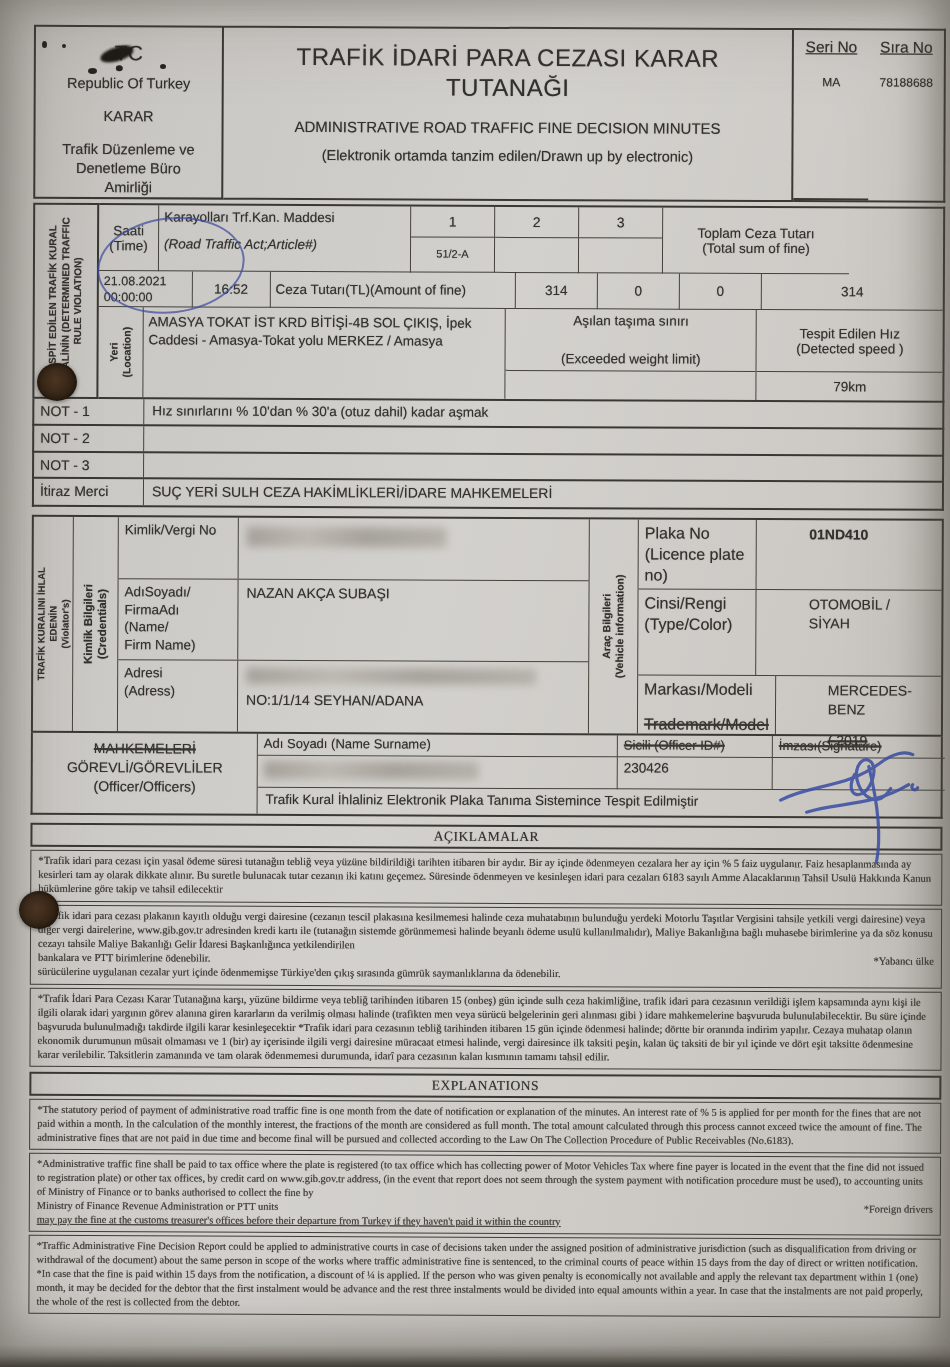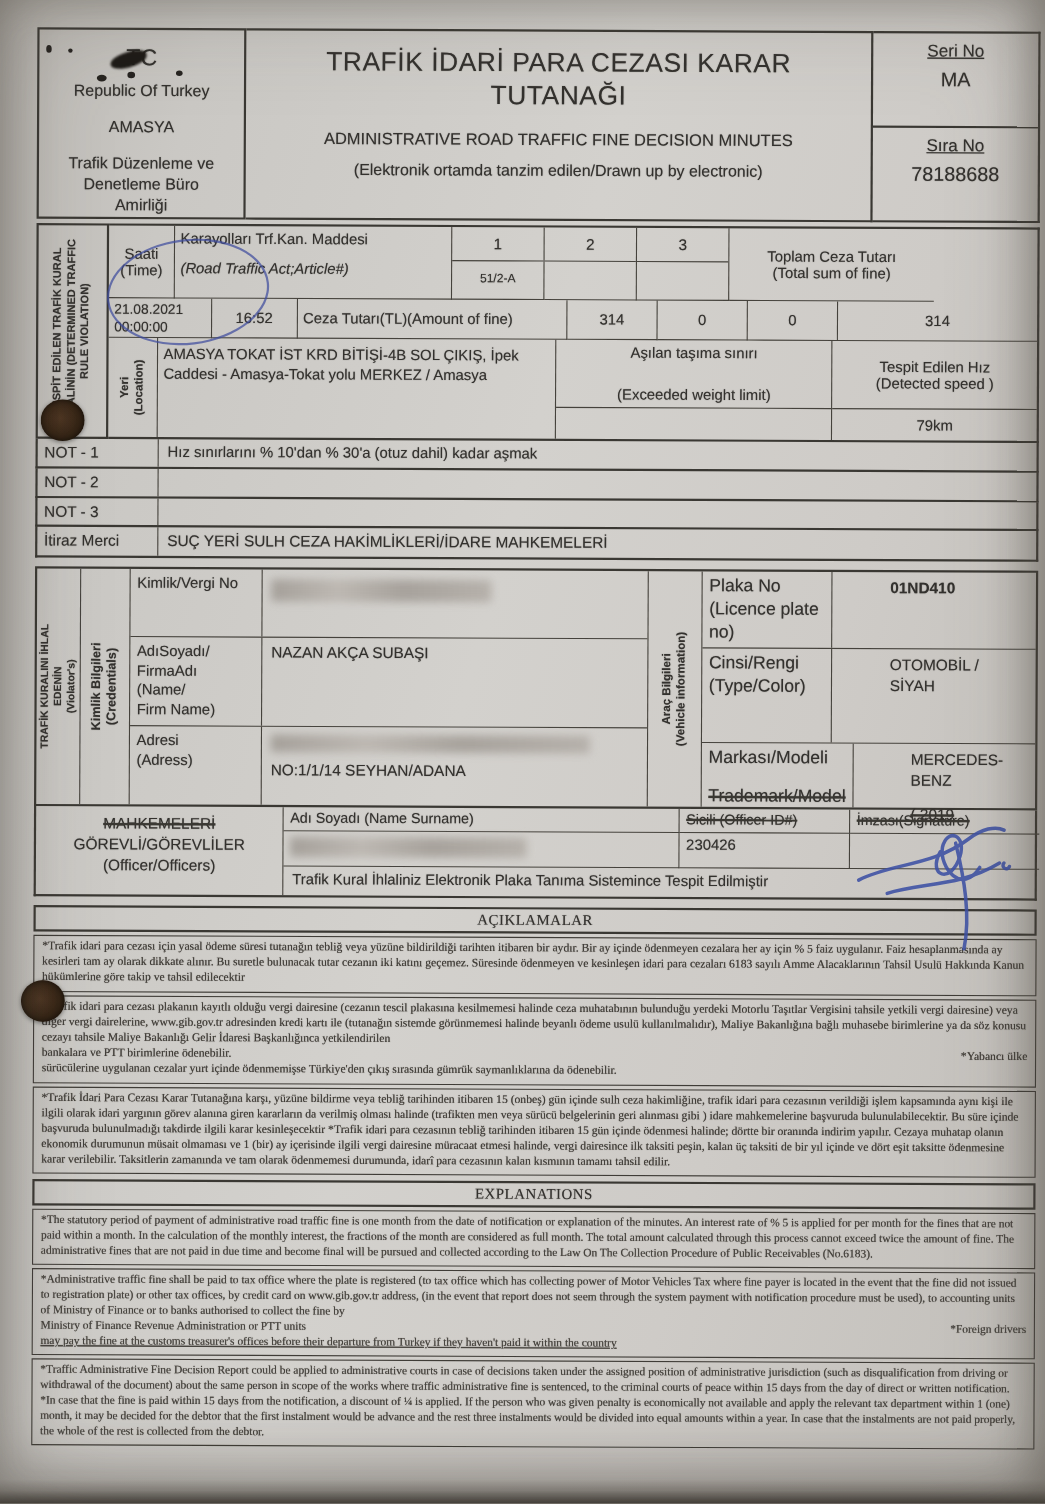--- a/index.html
+++ b/index.html
@@ -18,27 +18,27 @@
   .strike{text-decoration:line-through;text-decoration-thickness:1.6px;text-decoration-color:#3a3833;}
   .uline{text-decoration:underline;}
   .ctr{display:flex;align-items:center;justify-content:center;text-align:center;}
   .vcell{position:relative;}
   .vtext{position:absolute;left:50%;top:50%;transform:translate(-50%,-50%) rotate(-90deg);
     text-align:center;font-weight:700;line-height:1.25;}
   
   .hdr{display:grid;grid-template-columns:190px 570px 152px;height:172px;}
   .hdr-left{border:2px solid #3a3833;position:relative;text-align:center;font-size:14.5px;line-height:1.3;padding-top:12px;}
   .hdr-mid{border:2px solid #3a3833;border-left:none;text-align:center;padding-top:14px;}
-  .hdr-right{border:2px solid #3a3833;border-left:none;display:flex;flex-direction:column;justify-content:center;}
+  .hdr-right{border:2px solid #3a3833;border-left:none;display:flex;flex-direction:row;justify-content:center;}
   .hdr-title{font-size:24px;letter-spacing:.5px;line-height:1.25;}
   .hdr-sub1{font-size:15px;margin-top:16px;}
   .hdr-sub2{font-size:14.5px;margin-top:12px;}
   .serial-half{flex:1;text-align:center;padding-top:8px;font-size:15.5px;}
   .serial-half.first{border-bottom:2px solid #3a3833;}
-  .serial-val{margin-top:6px;font-size:18px;}
+  .serial-val{margin-top:19px;font-size:12px;}
   .blot{position:absolute;background:#1d1a16;border-radius:60% 40% 55% 45%;filter:blur(1px);z-index:5;}
   
   .viol{display:flex;margin-top:6px;position:relative;}
   .viol-side{width:66px;border:2px solid #3a3833;position:relative;}
   .viol-main{width:846px;border:2px solid #3a3833;border-left:none;}
   .vrow{display:flex;}
   .vc{border-right:1.6px solid #45423c;border-bottom:1.6px solid #45423c;padding:3px 5px;font-size:13.5px;}
   .vc:last-child{border-right:none;}
   .num-head{height:31px;display:flex;align-items:center;justify-content:center;font-size:14px;border-bottom:1.6px solid #45423c;}
   .num-sub{height:31px;display:flex;align-items:center;justify-content:center;font-size:11px;}
@@ -88,21 +88,21 @@
   <div class="form txt-soft">
 
     <div class="hdr">
       <div class="hdr-left">
         <div style="font-size:21px;position:relative;">
           <span>TC</span>
           <span class="blot" style="left:64px;top:8px;width:34px;height:14px;transform:rotate(-14deg);"></span>
           <span class="dot" style="left:80px;top:26px;width:7px;height:6px;"></span>
         </div>
         <div style="margin-top:8px;">Republic Of Turkey</div>
-        <div style="margin-top:14px;">AMASYA</div>
+        <div style="margin-top:14px;">KARAR</div>
         <div class="pre" style="margin-top:14px;">Trafik Düzenleme ve
 Denetleme Büro
 Amirliği</div>
       </div>
       <div class="hdr-mid">
         <div class="hdr-title" style="padding:0 60px;">TRAFİK İDARİ PARA CEZASI KARAR TUTANAĞI</div>
         <div class="hdr-sub1">ADMINISTRATIVE ROAD TRAFFIC FINE DECISION MINUTES</div>
         <div class="hdr-sub2">(Elektronik ortamda tanzim edilen/Drawn up by electronic)</div>
       </div>
       <div class="hdr-right">

